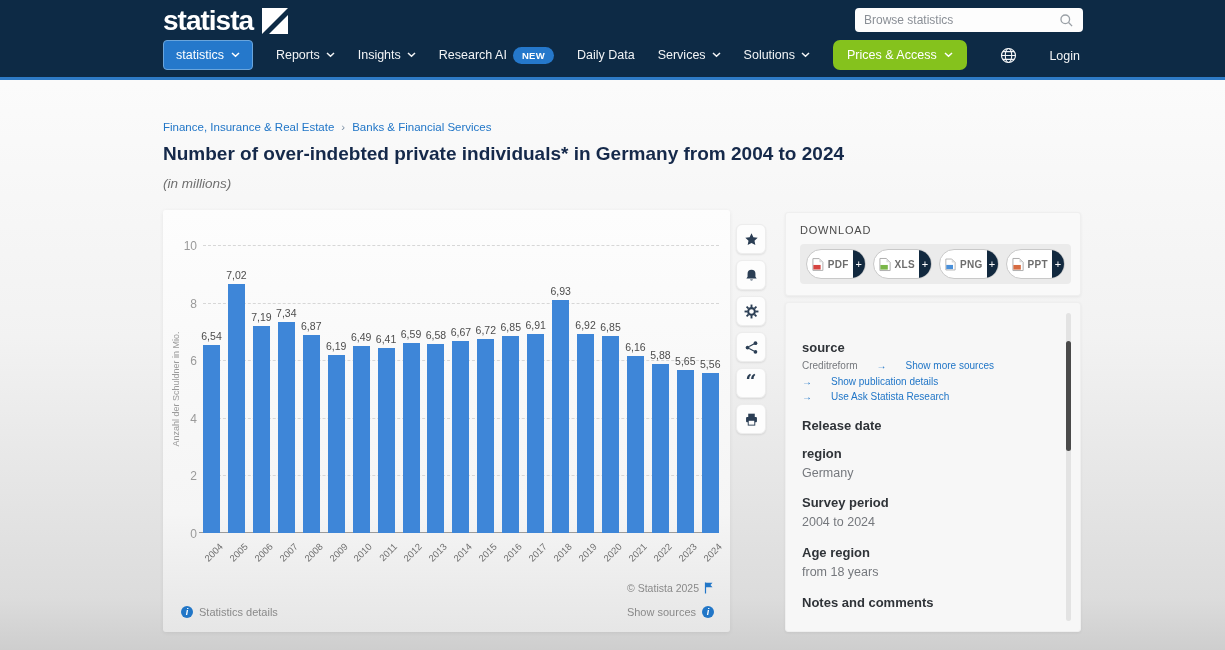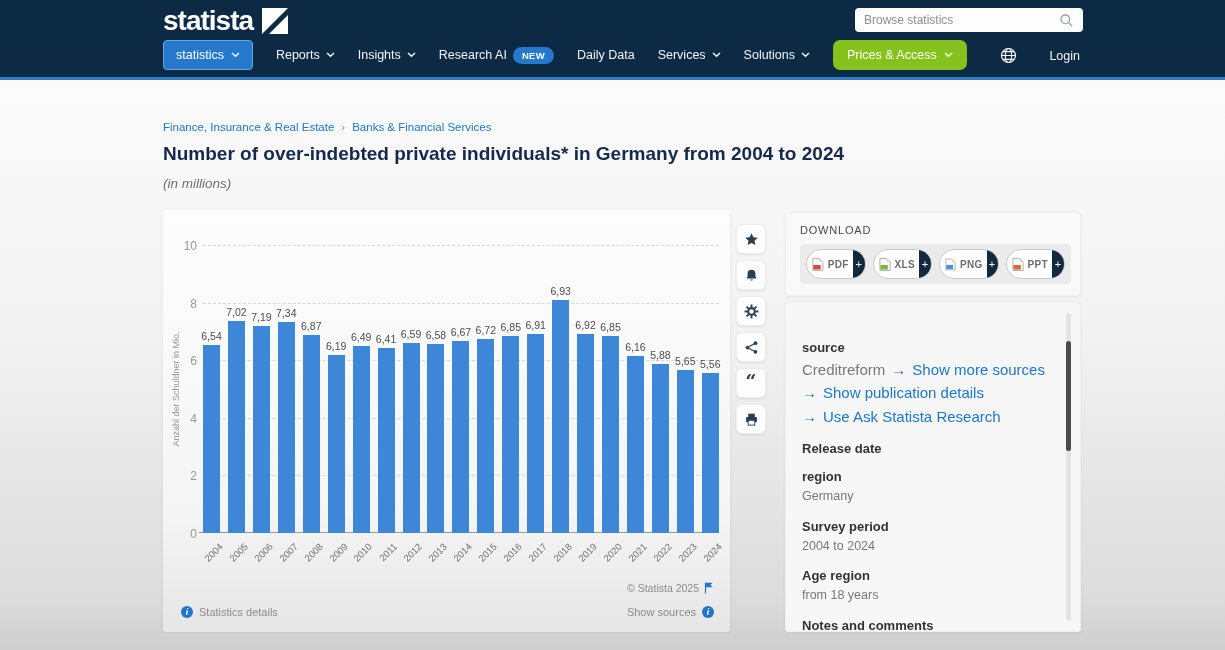--- a/index.html
+++ b/index.html
@@ -85,21 +85,21 @@
   .dl-label { font-size:10px; font-weight:bold; color:#6d6d6d; letter-spacing:.3px; }
   .dl-plus { margin-left:auto; width:13px; align-self:stretch; background:#12293f; color:#fff;
              font-size:11px; display:flex; align-items:center; justify-content:center; border-radius:0 2px 2px 0; }
 
   .details-card { position:absolute; left:785px; top:302px; width:296px; height:330px; background:#f7f7f7;
                   border:1px solid #efefef; border-radius:3px; box-shadow:0 1px 3px rgba(0,0,0,.06);
                   padding:24px 30px 0 16px; overflow:hidden; }
   .details-card h3 { font-size:13px; color:#2f3338; margin:13px 0 3px; }
   .details-card h3:first-child { margin-top:0; }
   .details-card p { font-size:12.5px; color:#75787d; line-height:1.5; }
-  .src-line { font-size:15px; color:#75787d; line-height:1.55; display:flex; gap:6px; align-items:baseline; }
+  .src-line { font-size:10px; color:#75787d; line-height:1.55; display:flex; gap:19px; align-items:baseline; }
   .src-line a { color:#2176c7; text-decoration:none; cursor:pointer; }
   .arrow { color:#2176c7; }
   .scroll-track { position:absolute; right:9px; top:10px; bottom:10px; width:5px; background:#e3e3e3; border-radius:3px; }
   .scroll-thumb { position:absolute; left:0; top:28px; width:5px; height:110px; background:#4a4a4a; border-radius:3px; cursor:grab; }
 </style>
 </head>
 <body>
 
 <div id="app">
 
@@ -197,21 +197,21 @@
         <span class="ytick" style="top: 109.2px;">6</span>
         <div class="gridline" style="top: 57.6px;"></div>
         <span class="ytick" style="top: 51.6px;">8</span>
         <div class="gridline" style="top: 0px;"></div>
         <span class="ytick" style="top: -6px;">10</span>
       </div>
     <div class="bars">
         <div class="bar-wrap" style="height: 188.352px; background: rgb(62, 134, 216);">
           <span class="bar-label">6,54</span>
         </div>
-        <div class="bar-wrap" style="height: 212px; background: rgb(62, 134, 216);">
+        <div class="bar-wrap" style="height: 249px; background: rgb(62, 134, 216);">
           <span class="bar-label">7,02</span>
         </div>
         <div class="bar-wrap" style="height: 207.072px; background: rgb(62, 134, 216);">
           <span class="bar-label">7,19</span>
         </div>
         <div class="bar-wrap" style="height: 211.392px; background: rgb(62, 134, 216);">
           <span class="bar-label">7,34</span>
         </div>
         <div class="bar-wrap" style="height: 197.856px; background: rgb(62, 134, 216);">
           <span class="bar-label">6,87</span>

